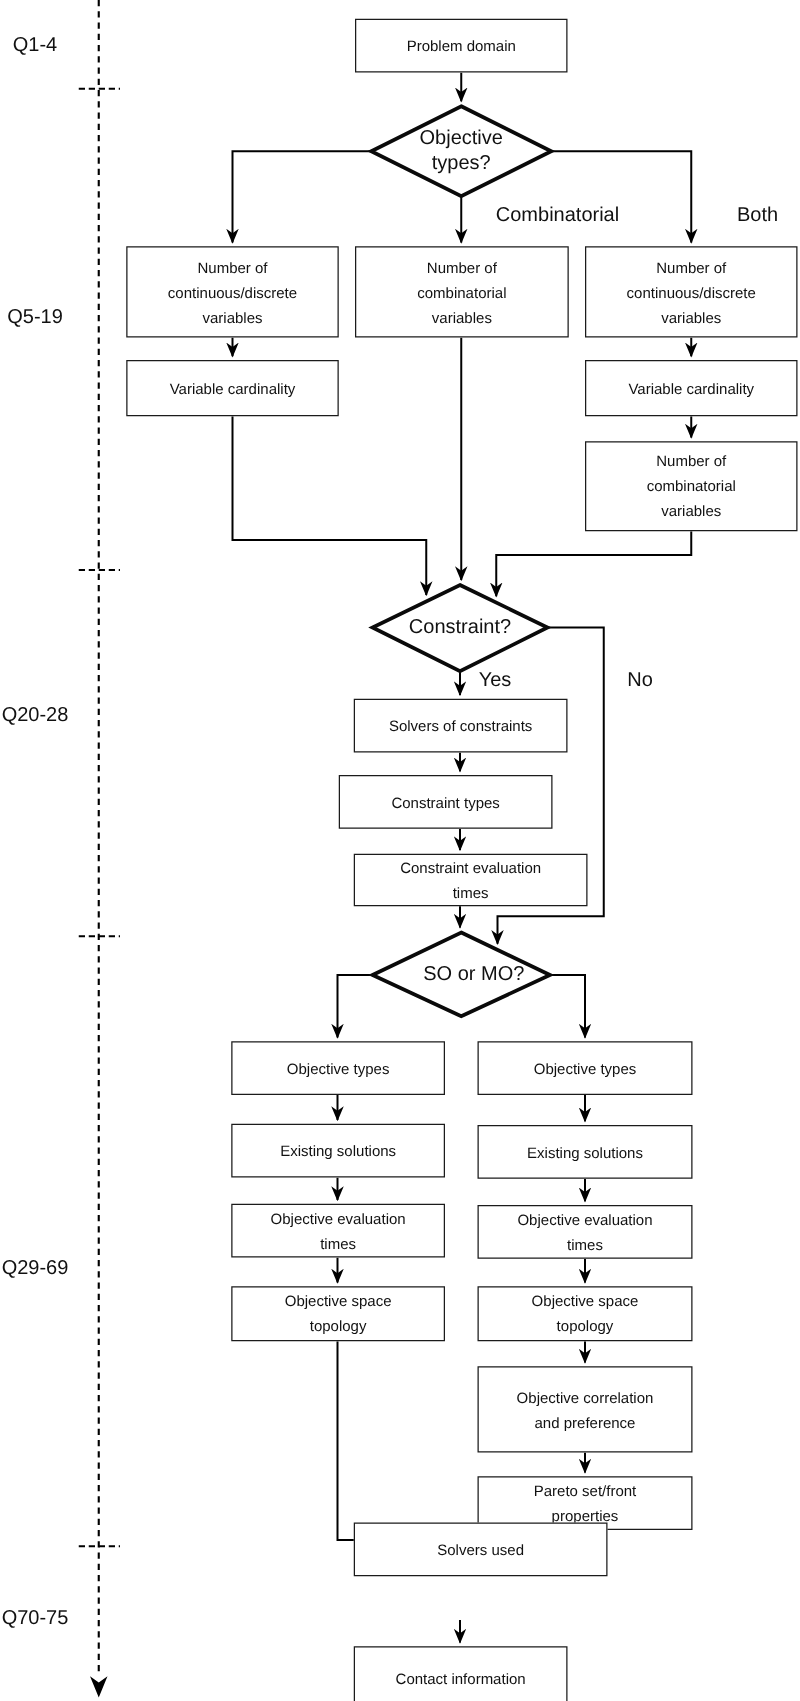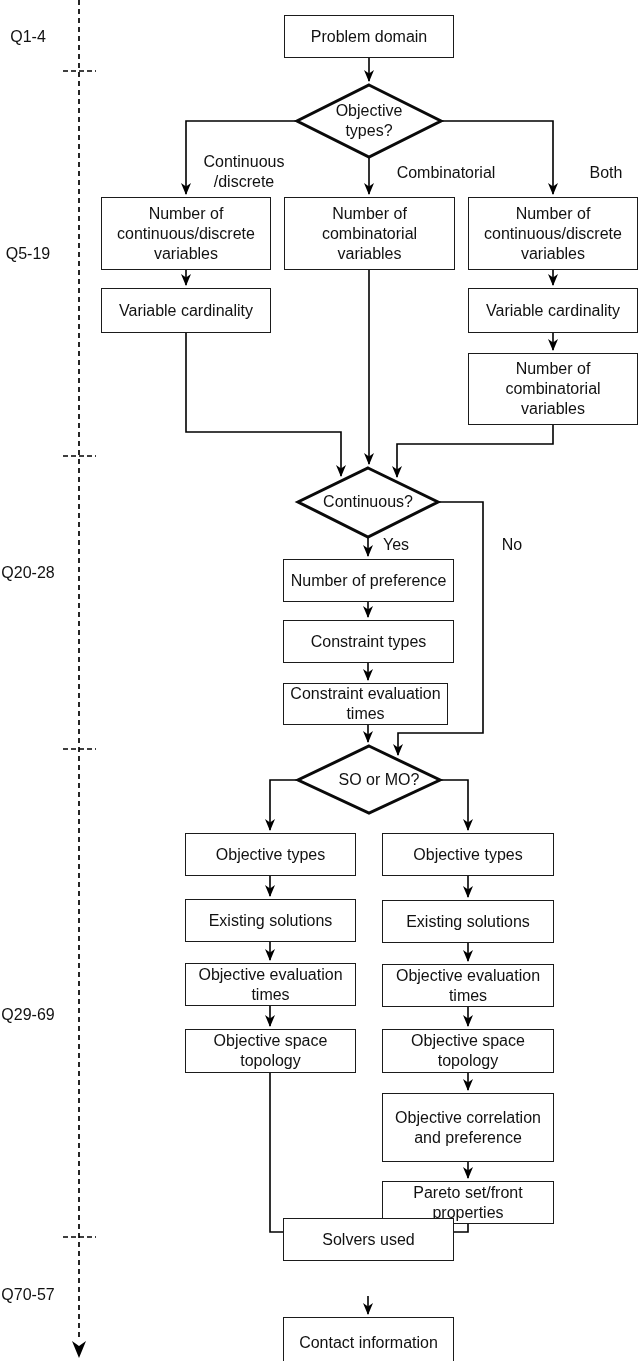--- a/index.html
+++ b/index.html
@@ -8,21 +8,21 @@
     font-family:"Liberation Sans","DejaVu Sans",sans-serif;color:#111111;
     overflow:hidden;
   }
   #wires{position:absolute;left:0;top:0;z-index:1;}
   .lbl{
     position:absolute;z-index:2;display:flex;align-items:center;justify-content:center;
     text-align:center;white-space:pre-line;font-size:16px;line-height:20px;color:#111111;
   }
   .box{
     position:absolute;z-index:2;display:flex;align-items:center;justify-content:center;
-    text-align:center;white-space:pre-line;font-size:16px;line-height:20px;color:#111111;
+    text-align:center;white-space:pre-line;font-size:12px;line-height:20px;color:#111111;
     background:#ffffff;border:1.6px solid #1b1b1b;box-sizing:border-box;
   }
   .qlabel{justify-content:center;}
 </style>
 </head>
 <body>
 
 <div id="canvas">
 
   <svg id="wires" width="640" height="1361" viewBox="0 0 640 1361">
@@ -76,29 +76,27 @@
       <polygon points="369,85 441,121 369,157 297,121"></polygon>
       <polygon points="368,468 438,502 368,537 298,502"></polygon>
       <polygon points="369,746 440,780 369,813 298,780"></polygon>
     </g>
   </svg>
 
   <div class="lbl qlabel" style="left:0;top:28;width:56px;height:18px;left:0px;top:28px">Q1-4</div>
   <div class="lbl qlabel" style="left:0px;top:245px;width:56px;height:18px">Q5-19</div>
   <div class="lbl qlabel" style="left:0px;top:564px;width:56px;height:18px">Q20-28</div>
   <div class="lbl qlabel" style="left:0px;top:1006px;width:56px;height:18px">Q29-69</div>
-  <div class="lbl qlabel" style="left:0px;top:1286px;width:56px;height:18px">Q70-57</div>
+  <div class="lbl qlabel" style="left:0px;top:1286px;width:56px;height:18px">Q70-75</div>
 
   <div class="lbl" style="left:309px;top:101px;width:120px;height:40px">Objective
 types?</div>
-  <div class="lbl" style="left:303px;top:493px;width:130px;height:18px">Continuous?</div>
+  <div class="lbl" style="left:303px;top:493px;width:130px;height:18px">Constraint?</div>
   <div class="lbl" style="left:304px;top:771px;width:150px;height:18px">SO or MO?</div>
 
-  <div class="lbl" style="left:194px;top:152px;width:100px;height:40px">Continuous
-/discrete</div>
   <div class="lbl" style="left:386px;top:164px;width:120px;height:18px">Combinatorial</div>
   <div class="lbl" style="left:576px;top:164px;width:60px;height:18px">Both</div>
   <div class="lbl" style="left:376px;top:536px;width:40px;height:18px">Yes</div>
   <div class="lbl" style="left:492px;top:536px;width:40px;height:18px">No</div>
 
   <div class="box" style="left:284px;top:15px;width:170px;height:43px">Problem domain</div>
 
   <div class="box" style="left:101px;top:197px;width:170px;height:73px">Number of
 continuous/discrete
 variables</div>
@@ -108,39 +106,39 @@
   <div class="box" style="left:468px;top:197px;width:170px;height:73px">Number of
 continuous/discrete
 variables</div>
 
   <div class="box" style="left:101px;top:288px;width:170px;height:45px">Variable cardinality</div>
   <div class="box" style="left:468px;top:288px;width:170px;height:45px">Variable cardinality</div>
   <div class="box" style="left:468px;top:353px;width:170px;height:72px">Number of
 combinatorial
 variables</div>
 
-  <div class="box" style="left:283px;top:559px;width:171px;height:43px">Number of preference</div>
-  <div class="box" style="left:283px;top:620px;width:171px;height:43px">Constraint types</div>
-  <div class="box" style="left:283px;top:683px;width:165px;height:42px">Constraint evaluation
+  <div class="box" style="left:283px;top:559px;width:171px;height:43px">Solvers of constraints</div>
+  <div class="box" style="left:271px;top:620px;width:171px;height:43px">Constraint types</div>
+  <div class="box" style="left:283px;top:683px;width:187px;height:42px">Constraint evaluation
 times</div>
 
   <div class="box" style="left:185px;top:833px;width:171px;height:43px">Objective types</div>
   <div class="box" style="left:185px;top:899px;width:171px;height:43px">Existing solutions</div>
   <div class="box" style="left:185px;top:963px;width:171px;height:43px">Objective evaluation
 times</div>
   <div class="box" style="left:185px;top:1029px;width:171px;height:44px">Objective space
 topology</div>
 
   <div class="box" style="left:382px;top:833px;width:172px;height:43px">Objective types</div>
   <div class="box" style="left:382px;top:900px;width:172px;height:43px">Existing solutions</div>
   <div class="box" style="left:382px;top:964px;width:172px;height:43px">Objective evaluation
 times</div>
   <div class="box" style="left:382px;top:1029px;width:172px;height:44px">Objective space
 topology</div>
   <div class="box" style="left:382px;top:1181px;width:172px;height:43px">Pareto set/front
 properties</div>
   <div class="box" style="left:382px;top:1093px;width:172px;height:69px">Objective correlation
 and preference</div>
 
-  <div class="box" style="left:283px;top:1218px;width:171px;height:43px">Solvers used</div>
+  <div class="box" style="left:283px;top:1218px;width:203px;height:43px">Solvers used</div>
   <div class="box" style="left:283px;top:1317px;width:171px;height:51px">Contact information</div>
 
 </div>
 
 </body></html>

